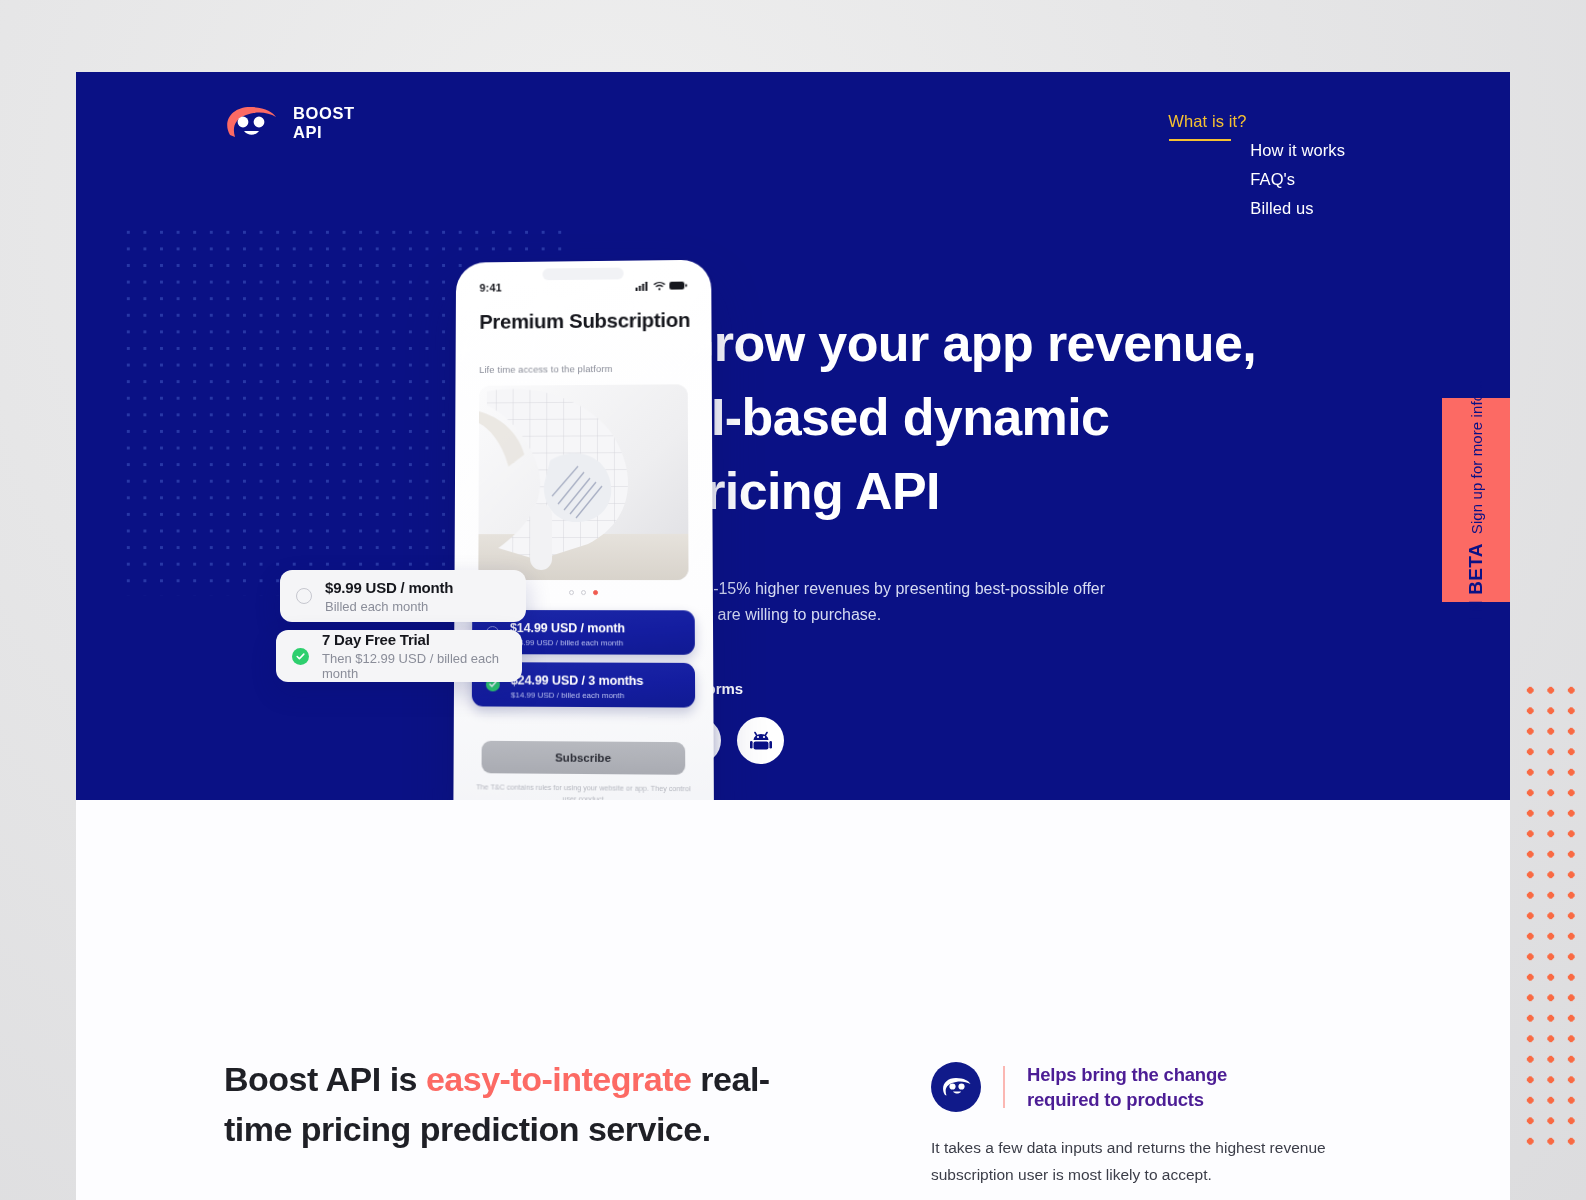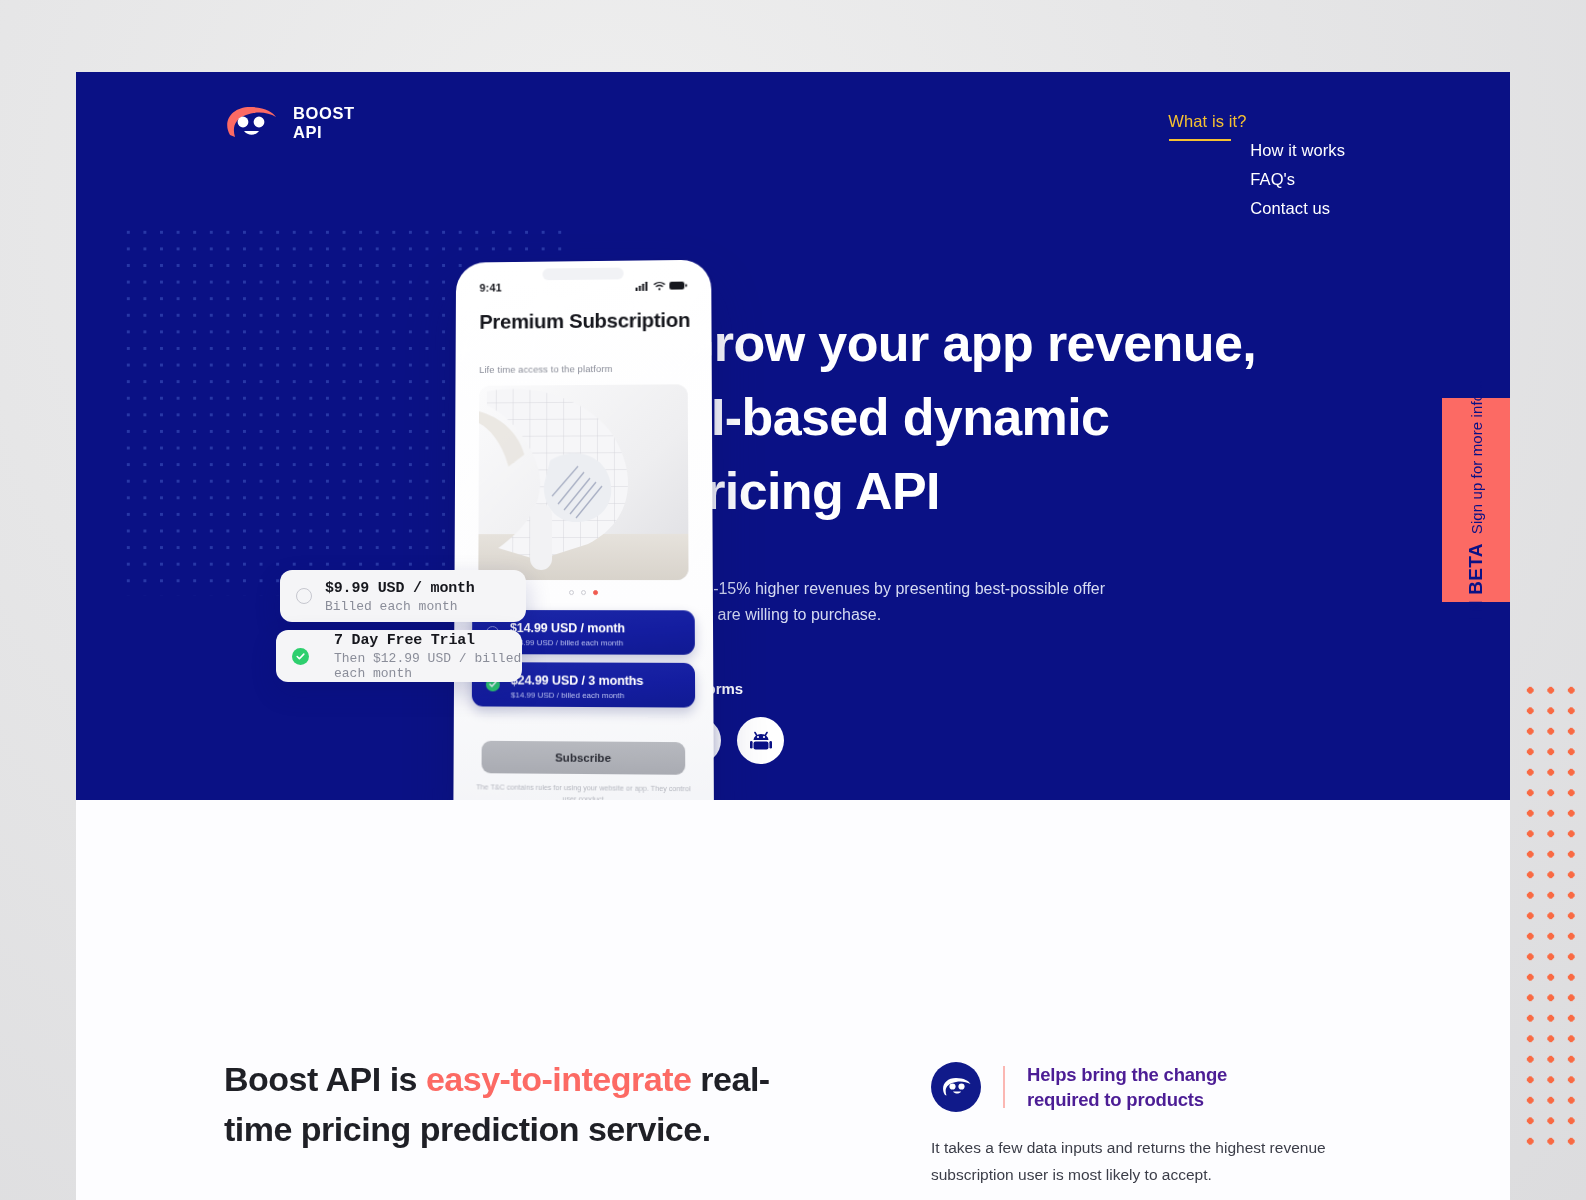--- a/index.html
+++ b/index.html
@@ -220,31 +220,31 @@
   
   .float-card {
     position:absolute;
     width:246px; height:52px;
     background:#f5f5f7;
     border-radius:12px;
     box-shadow:0 10px 26px rgba(10,17,100,.20);
     display:flex; align-items:center; padding-left:16px;
   }
   .float-card.f1 { left:-6px; top:318px; }
-  .float-card.f2 { left:-10px; top:378px;gap:12px; }
+  .float-card.f2 { left:-10px; top:378px; }
   .fc-radio {
     width:16px; height:16px; border-radius:50%;
     border:1.6px solid #c6c7cf; flex:0 0 auto;
   }
   .fc-check {
     width:17px; height:17px; border-radius:50%;
     background:#2ecf6e; flex:0 0 auto;
     display:flex; align-items:center; justify-content:center;
   }
-  .fc-txt { margin-left:13px;font-family:Liberation Mono, monospace; }
+  .fc-txt { margin-left:13px; }
   .fc-t1 { color:#16171d; font-size:15px; font-weight:bold; letter-spacing:-.2px; }
   .fc-t2 { color:#8a8d99; font-size:13px; margin-top:2px; }
 
   
   .lower { position:absolute; left:0; top:756px; width:100%; height:352px; }
 
   h2.big {
     position:absolute; left:148px; top:226px;
     width:600px;
     font-size:34px; font-weight:bold; color:#1f2026;
@@ -311,21 +311,21 @@
         <span class="nav-item">
           <a href="#" class="active">What is it?</a>
         </span>
         <span class="nav-item">
           <a href="#">How it works</a>
         </span>
         <span class="nav-item">
           <a href="#">FAQ's</a>
         </span>
         <span class="nav-item">
-          <a href="#">Contact us</a>
+          <a href="#">Billed us</a>
         </span>
       </nav>
     </header>
 
     <div class="hero-copy">
       <h1 class="headline">
         <span>Grow your app revenue,</span><br>
         <span>AI-based dynamic</span><br>
         <span>pricing API</span>
       </h1>

